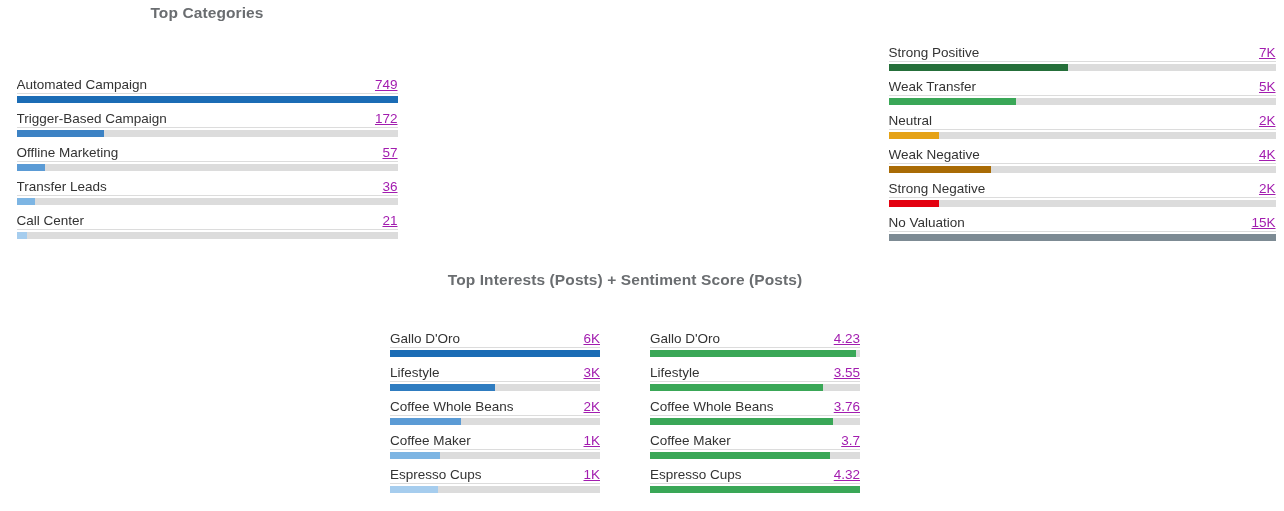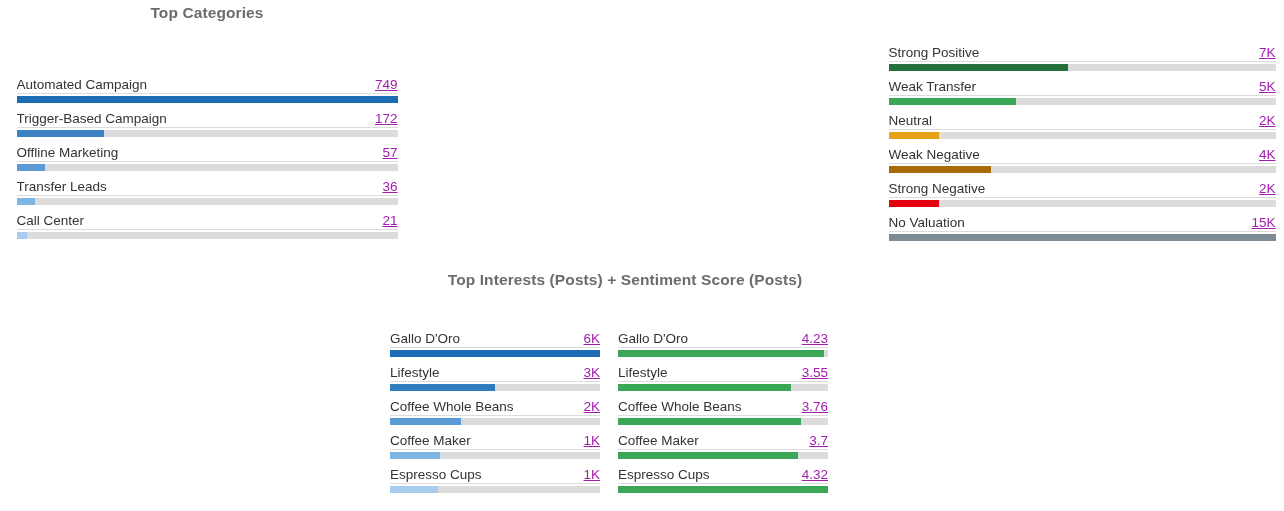--- a/index.html
+++ b/index.html
@@ -107,21 +107,21 @@
 
   #panel-interests {
     left: 390px;
     top: 271px;
     width: 470px;
   }
   #panel-interests .columns {
     display: flex;
     gap: 18px;
     padding-top: 42px;
-    justify-content: flex-start;
+    justify-content: space-between;
   }
   #panel-interests .col {
     width: 210px;
   }
 </style>
 </head>
 <body>
 
 <section class="panel" id="panel-top-categories">
   <div class="panel-title">Top Categories</div>

